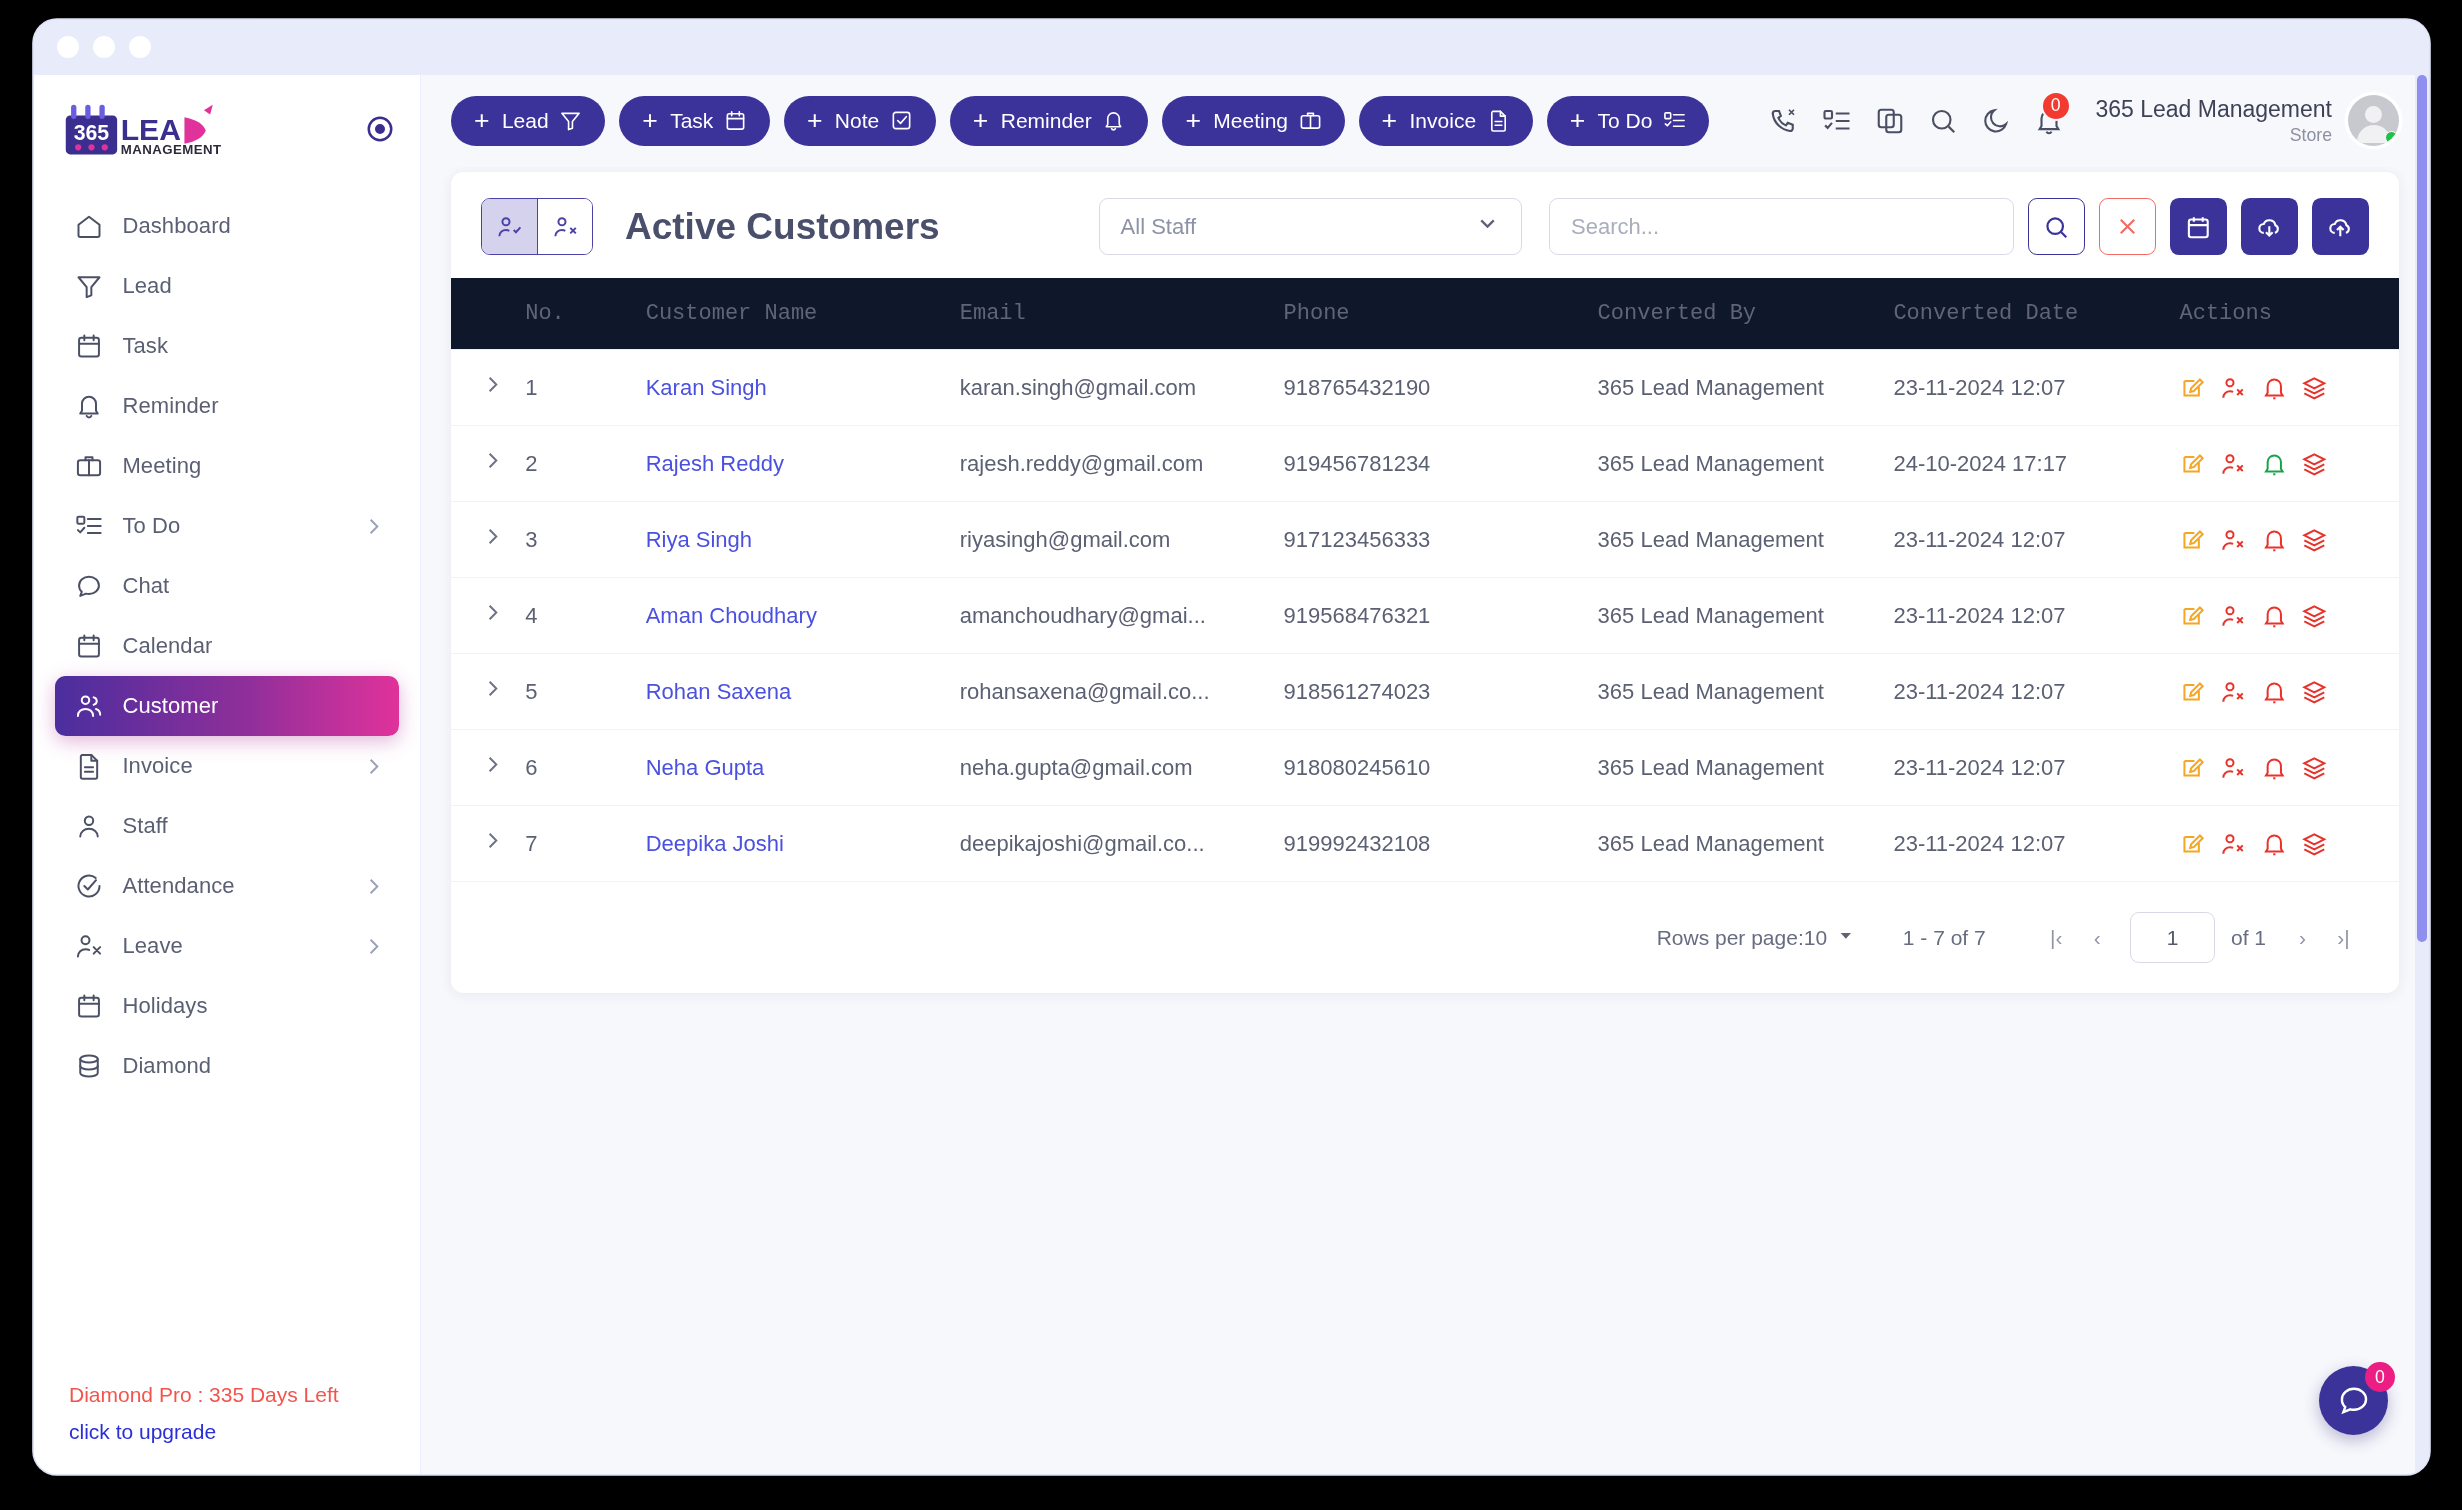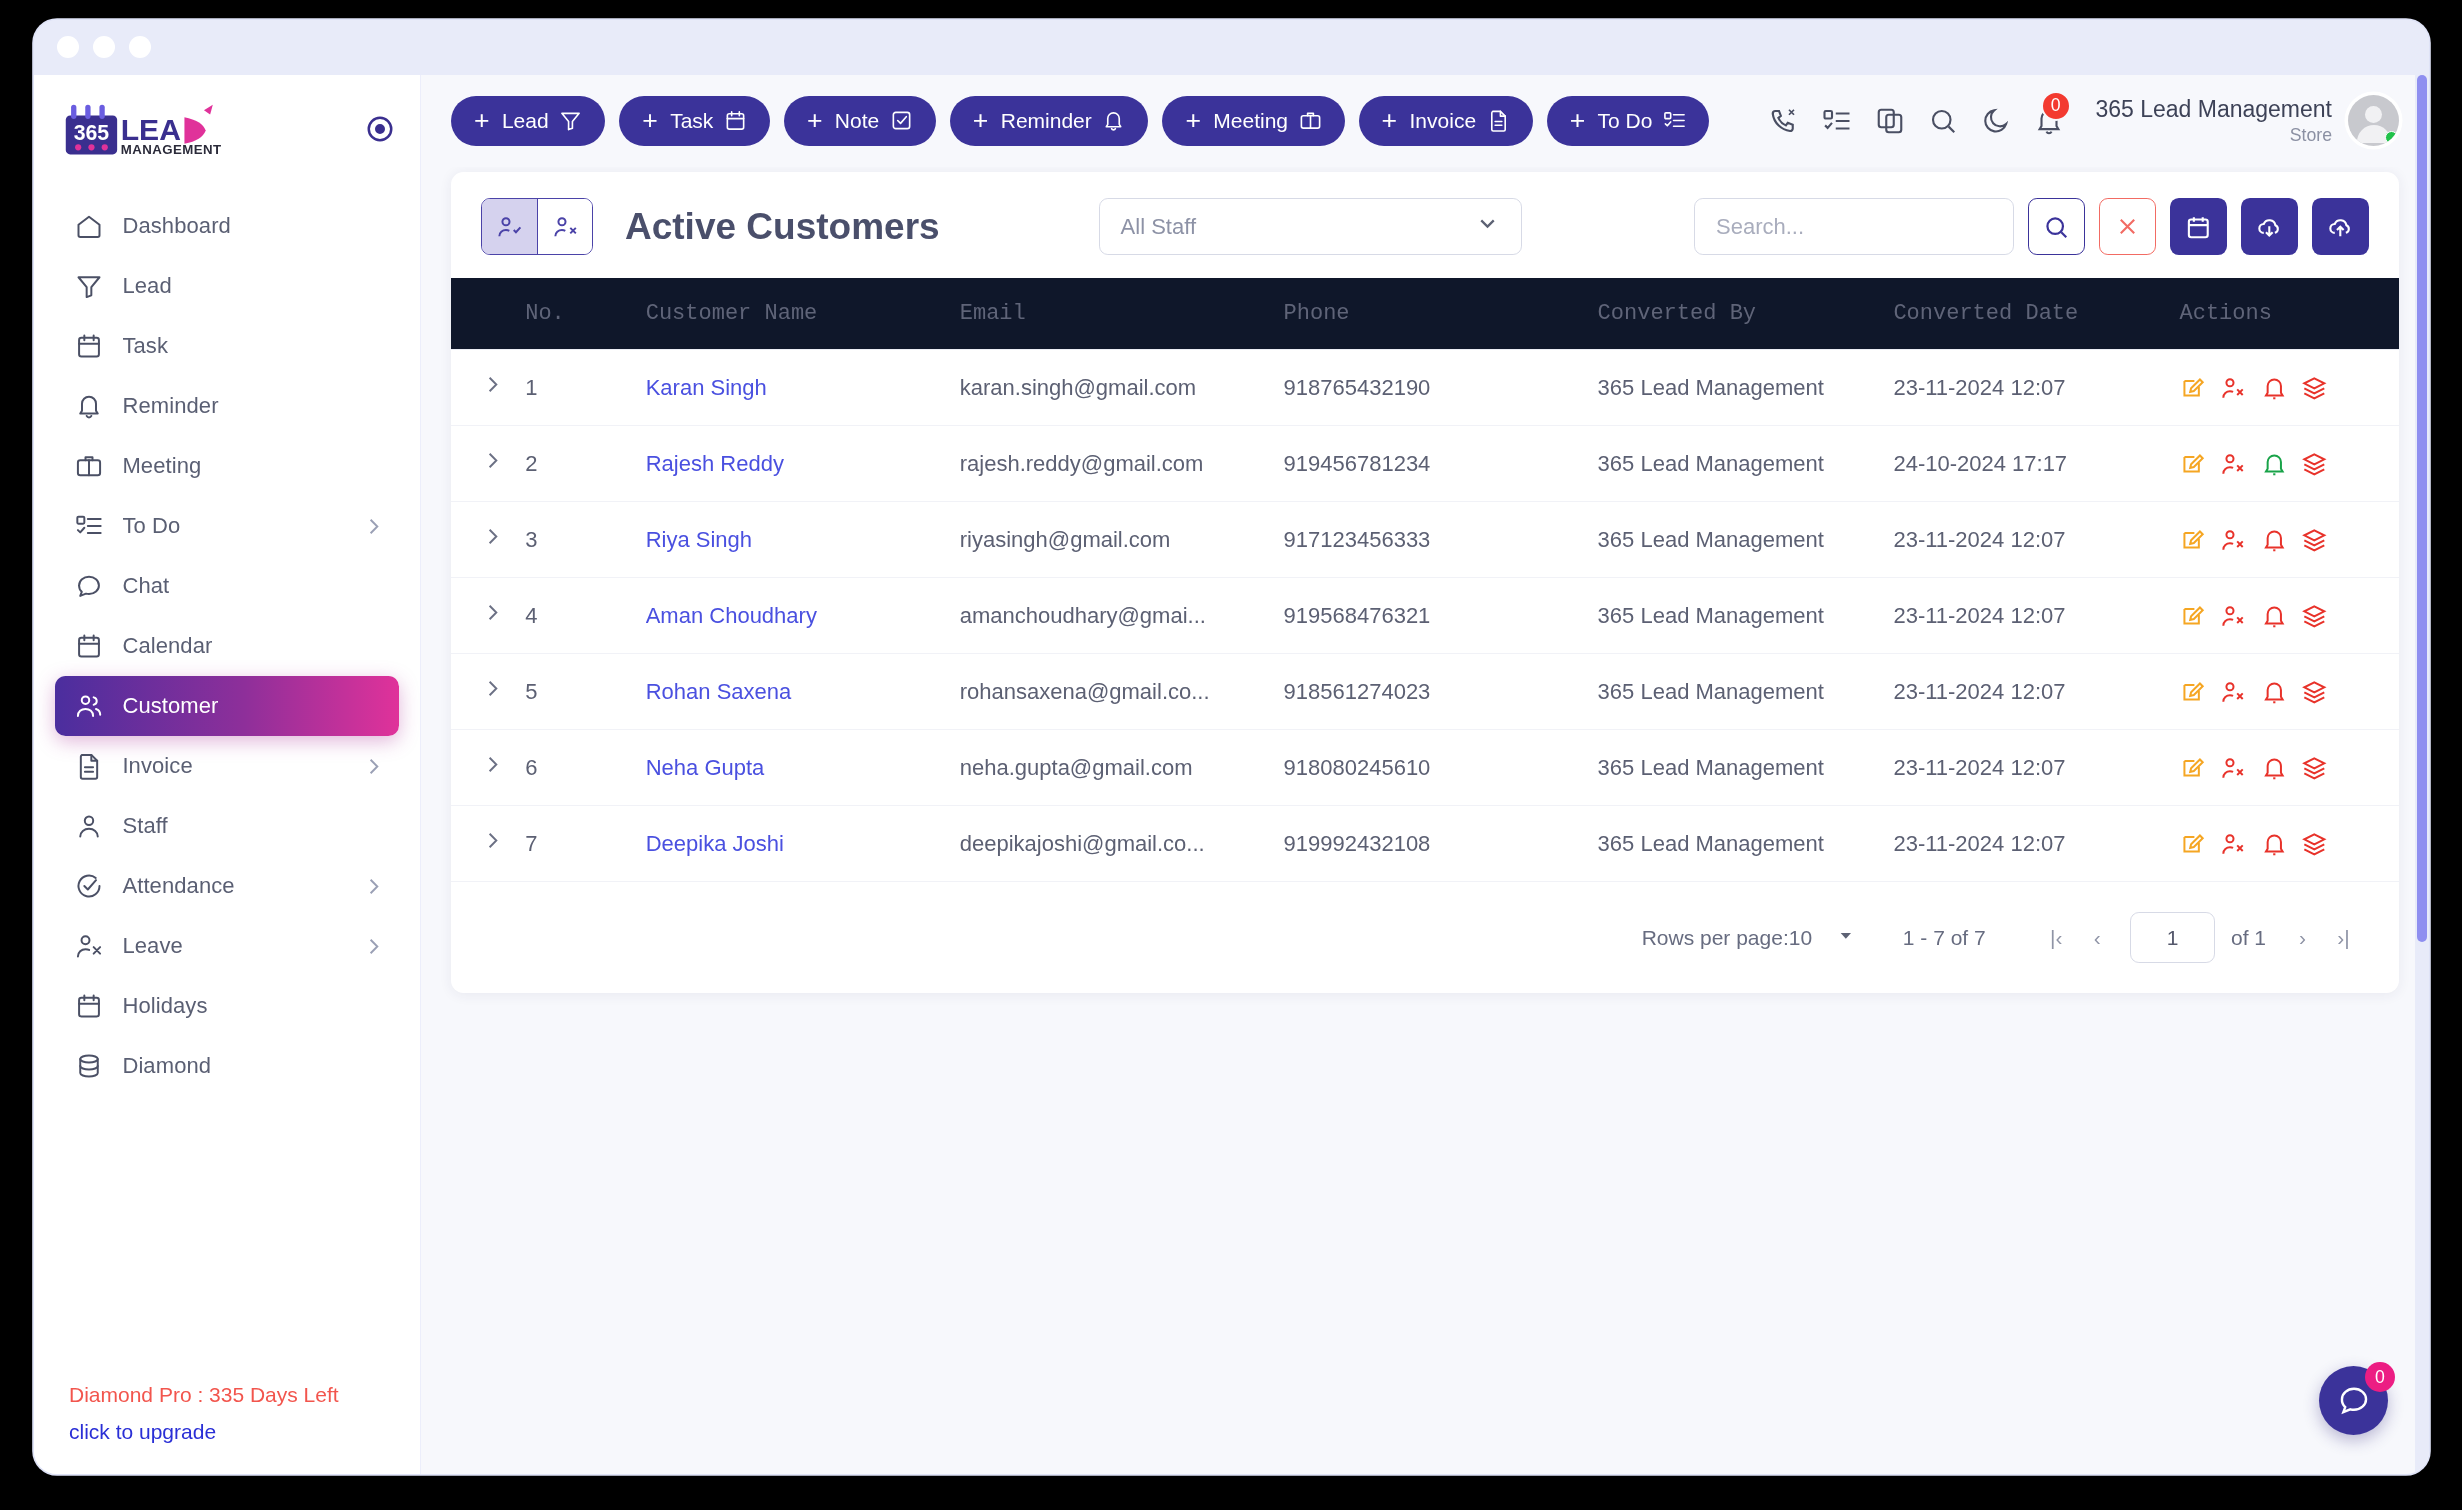--- a/index.html
+++ b/index.html
@@ -157,21 +157,21 @@
     width: 423px; height: 57px;
     border: 1.3px solid #d7dae6; border-radius: 8.9px;
     display: flex; align-items: center; justify-content: space-between;
     padding: 0 21px;
     color: #8d92a6; font-size: 22px;
     background: #fff; cursor: pointer;
   }
   .head-spacer { flex: 1 1 auto; }
   .search-wrap { display: flex; align-items: center; gap: 14px; }
   .search-input {
-    width: 320px; height: 57px;
+    width: 465px; height: 57px;
     border: 1.3px solid #d7dae6; border-radius: 8.9px;
     padding: 0 21px; font-size: 22px; color: #4a4f63;
     font-family: inherit; background: #fff;
   }
   .search-input::placeholder { color: #a9adbd; }
   .sq-btn {
     width: 57px; height: 57px; border-radius: 8.9px;
     display: flex; align-items: center; justify-content: center;
     cursor: pointer; border: 1.3px solid transparent; background: #3b339a; color: #fff;
   }
@@ -207,21 +207,21 @@
   .actions { display: flex; align-items: center; gap: 14px; }
   .actions span { cursor: pointer; display: inline-flex; }
 
   
   .pager {
     display: flex; align-items: center; justify-content: flex-end;
     gap: 0; padding: 30px 35px 30px 0;
     font-size: 21px; color: #676c80;
   }
   .pager .rpp { }
-  .pager .rppv { display: inline-flex; align-items: center; gap: 25px; margin-right: 48px; cursor: pointer; }
+  .pager .rppv { display: inline-flex; align-items: center; gap: 10px; margin-right: 48px; cursor: pointer; }
   .pager .range { margin-right: 50px; }
   .pg-btn { width: 41px; height: 41px; display: flex; align-items: center; justify-content: center; color: #8f94a6; cursor: pointer; }
   .page-box {
     width: 85px; height: 51px; border: 1.3px solid #d7dae6; border-radius: 8.9px;
     display: flex; align-items: center; justify-content: center;
     margin: 0 12.4px; font-size: 21px; color: #55596c; cursor: text;
   }
   .of-txt { margin: 0 16px 0 3.5px; }
 
   .footer {

